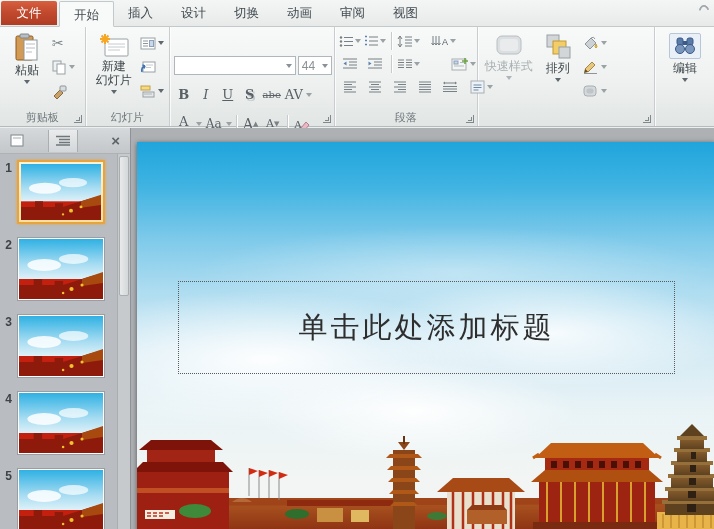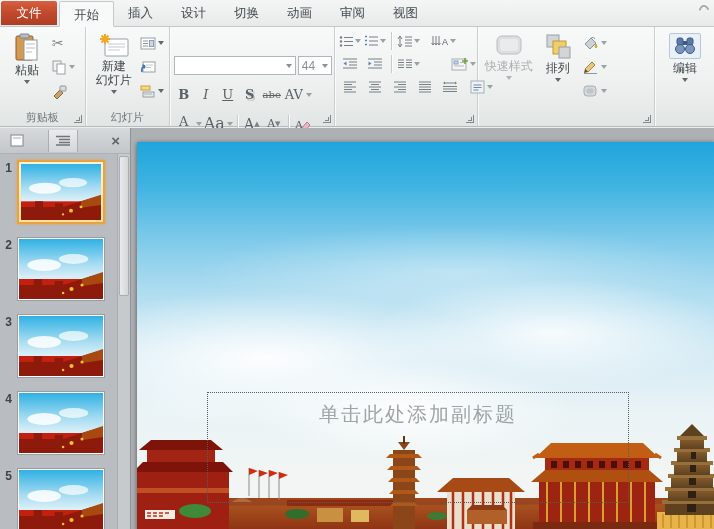--- a/index.html
+++ b/index.html
@@ -204,21 +204,21 @@
         <span class="dd" style="border-top-color:#9AA2A6"></span>
       </div>
       <div class="fg-row">
         <span class="tbtn">
           <span class="colorbar">
               <span>A</span>
               <span class="bar"></span>
             </span>
         </span>
         <span class="dd" style="border-top-color:#9AA2A6"></span>
-        <span class="tbtn" style="font-size:16px">Aa</span>
+        <span class="tbtn" style="font-size:12px">Aa</span>
         <span class="dd" style="border-top-color:#9AA2A6"></span>
         <span class="vsep"></span>
         <span class="tbtn" style="font-size:14px">
             <span>A</span>
             <span class="supmark">▲</span>
           </span>
         <span class="tbtn" style="font-size:11px">
             <span>A</span>
             <span class="supmark">▼</span>
           </span>
@@ -331,20 +331,21 @@
         </span>
         <span class="pbtn" style="margin-left:6px">
           <svg width="16" height="14" viewBox="0 0 16 14">
               <rect x="1" y="1" width="13" height="12" fill="#EDF2F7" stroke="#A8AEB2"></rect>
               <path d="M3.5 5h8M3.5 7.5h8M3.5 10h5" stroke="#6A88A8"></path>
             </svg>
           <span class="dd" style="border-top-color:#9AA2A6"></span>
         </span>
       </div>
     </div>
+    <div class="glabel">段落</div>
     <span class="launcher"></span>
   </div>
 
   <div class="rgroup" style="width:180px">
     <div class="bigbtn disabled" style="width:54px">
       <span class="icon">
         <svg width="30" height="26" viewBox="0 0 30 26">
           <rect x="3" y="3" width="24" height="18" rx="5" fill="#DCDFE1" stroke="#B9BEC1"></rect>
           <rect x="6" y="6" width="18" height="12" rx="3" fill="#E9EBEC"></rect>
         </svg>
@@ -645,19 +646,19 @@
         </g>
 
         <g>
           <rect x="180" y="98" width="26" height="14" fill="#C89040"></rect>
           <rect x="214" y="100" width="18" height="12" fill="#E0B860"></rect>
           <rect x="330" y="100" width="40" height="14" fill="#B06028"></rect>
           <path d="M330 100 h40 l-5 -5 h-30 Z" fill="#8E3A14"></path>
         </g>
       </svg>
 
-      <div class="ph ph-subtitle">
-        <span>单击此处添加副标题</span>
+      <div class="ph ph-title">
+        <span>单击此处添加标题</span>
       </div>
 
     </div>
   </div>
 </div>
 
 </body></html>

